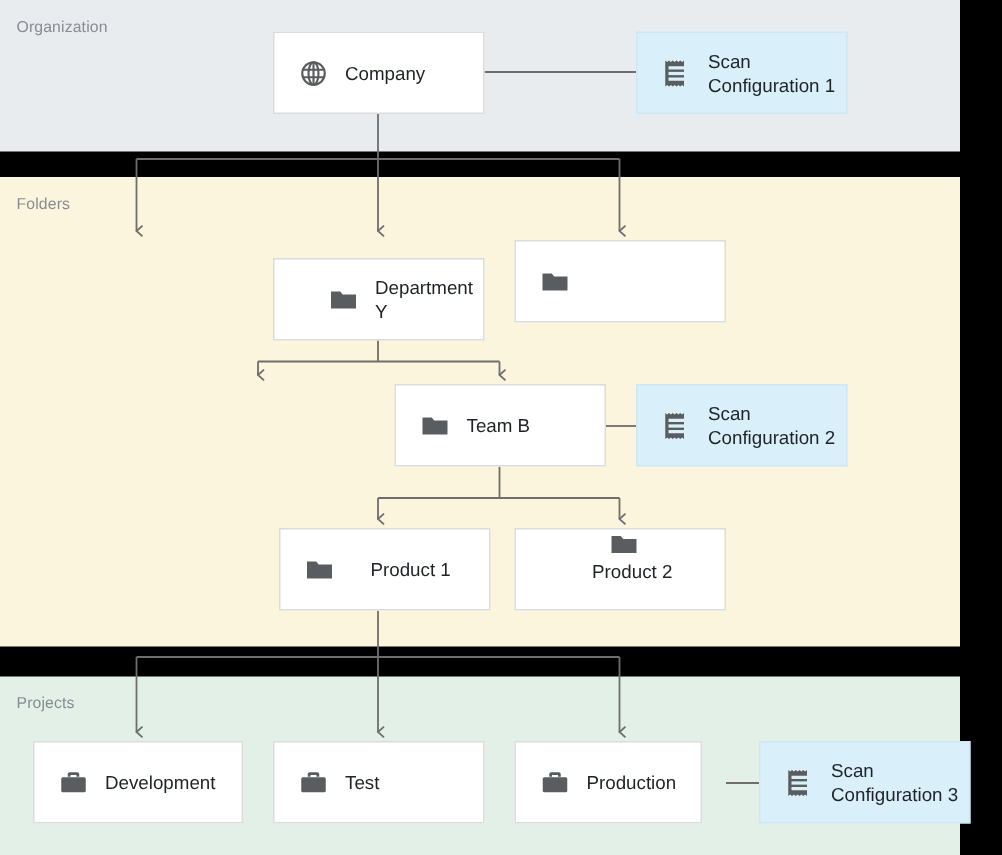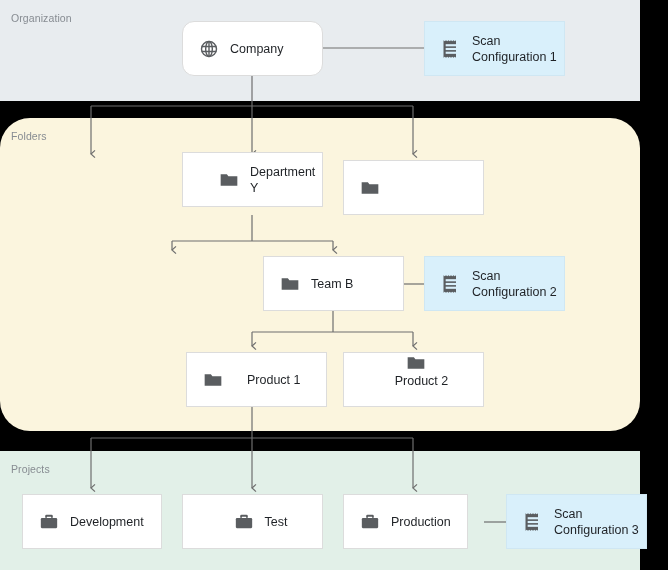--- a/index.html
+++ b/index.html
@@ -28,21 +28,20 @@
   }
   .band-organization {
     top: 0;
     height: 101px;
     background: #e8ecef;
   }
   .band-folders {
     top: 118px;
     height: 313px;
     background: #fbf5de;
-    border-radius: 30px;
   }
   .band-projects {
     top: 451px;
     height: 119px;
     background: #e2f0e8;
     text-align: right;
   }
   .band-label {
     position: absolute;
     left: 11px;
@@ -137,21 +136,21 @@
       <path d="M252,407 V438"></path>
       <path d="M91,438 H413"></path>
       <path d="M91,438 V488" marker-end="url(#arw)"></path>
       <path d="M252,438 V488" marker-end="url(#arw)"></path>
       <path d="M413,438 V488" marker-end="url(#arw)"></path>
 
       <path d="M484,522 H506"></path>
     </g>
   </svg>
 
-  <div class="node" style="left:182px; top:21px; width:141px; height:55px;border-radius:12px;">
+  <div class="node" style="left:182px; top:21px; width:141px; height:55px;">
     <svg class="node-icon" viewBox="0 0 24 24">
       <g fill="none" stroke="#5a5d60" stroke-width="1.7">
         <circle cx="12" cy="12" r="9"></circle>
         <ellipse cx="12" cy="12" rx="4" ry="9"></ellipse>
         <path d="M3.2,9 H20.8 M3.2,15 H20.8 M12,3 V21"></path>
       </g>
     </svg>
     <span class="node-label">Company</span>
   </div>
 
@@ -162,21 +161,21 @@
         <rect x="5.6" y="6.2" width="12.8" height="2.6"></rect>
         <rect x="5.6" y="10.7" width="12.8" height="2.6"></rect>
         <rect x="5.6" y="15.2" width="12.8" height="2.6"></rect>
       </g>
     </svg>
     <span class="node-label">Scan
 Configuration 1</span>
   </div>
 
 
-  <div class="node" style="left:182px; top:152px; width:141px; height:55px;padding-left:36px;">
+  <div class="node" style="left:182px; top:172px; width:141px; height:55px;padding-left:36px;">
     <svg class="node-icon" viewBox="0 0 24 24">
       <path fill="#5a5d60" d="M2,5.2 h7.4 l1.9,2.3 h10.7 v11.3 h-20 z"></path>
     </svg>
     <span class="node-label">Department Y</span>
   </div>
 
   <div class="node" style="left:343px; top:160px; width:141px; height:55px;">
     <svg class="node-icon" viewBox="0 0 24 24">
       <path fill="#5a5d60" d="M2,5.2 h7.4 l1.9,2.3 h10.7 v11.3 h-20 z"></path>
     </svg>
@@ -218,21 +217,21 @@
   </div>
 
   <div class="node" style="left:22px; top:494px; width:140px; height:55px;">
     <svg class="node-icon" viewBox="0 0 24 24">
       <path fill="#5a5d60" d="M9,3.4 h6 a1.6,1.6 0 0 1 1.6,1.6 v1.9 h-2.2 v-1.3 h-4.8 v1.3 h-2.2 v-1.9 a1.6,1.6 0 0 1 1.6,-1.6 z"></path>
       <rect fill="#5a5d60" x="2.2" y="7.3" width="19.6" height="12.1" rx="1.3"></rect>
     </svg>
     <span class="node-label">Development</span>
   </div>
 
-  <div class="node" style="left:182px; top:494px; width:141px; height:55px;justify-content:center;">
+  <div class="node" style="left:182px; top:494px; width:141px; height:55px;">
     <svg class="node-icon" viewBox="0 0 24 24">
       <path fill="#5a5d60" d="M9,3.4 h6 a1.6,1.6 0 0 1 1.6,1.6 v1.9 h-2.2 v-1.3 h-4.8 v1.3 h-2.2 v-1.9 a1.6,1.6 0 0 1 1.6,-1.6 z"></path>
       <rect fill="#5a5d60" x="2.2" y="7.3" width="19.6" height="12.1" rx="1.3"></rect>
     </svg>
     <span class="node-label">Test</span>
   </div>
 
   <div class="node" style="left:343px; top:494px; width:125px; height:55px;">
     <svg class="node-icon" viewBox="0 0 24 24">
       <path fill="#5a5d60" d="M9,3.4 h6 a1.6,1.6 0 0 1 1.6,1.6 v1.9 h-2.2 v-1.3 h-4.8 v1.3 h-2.2 v-1.9 a1.6,1.6 0 0 1 1.6,-1.6 z"></path>

